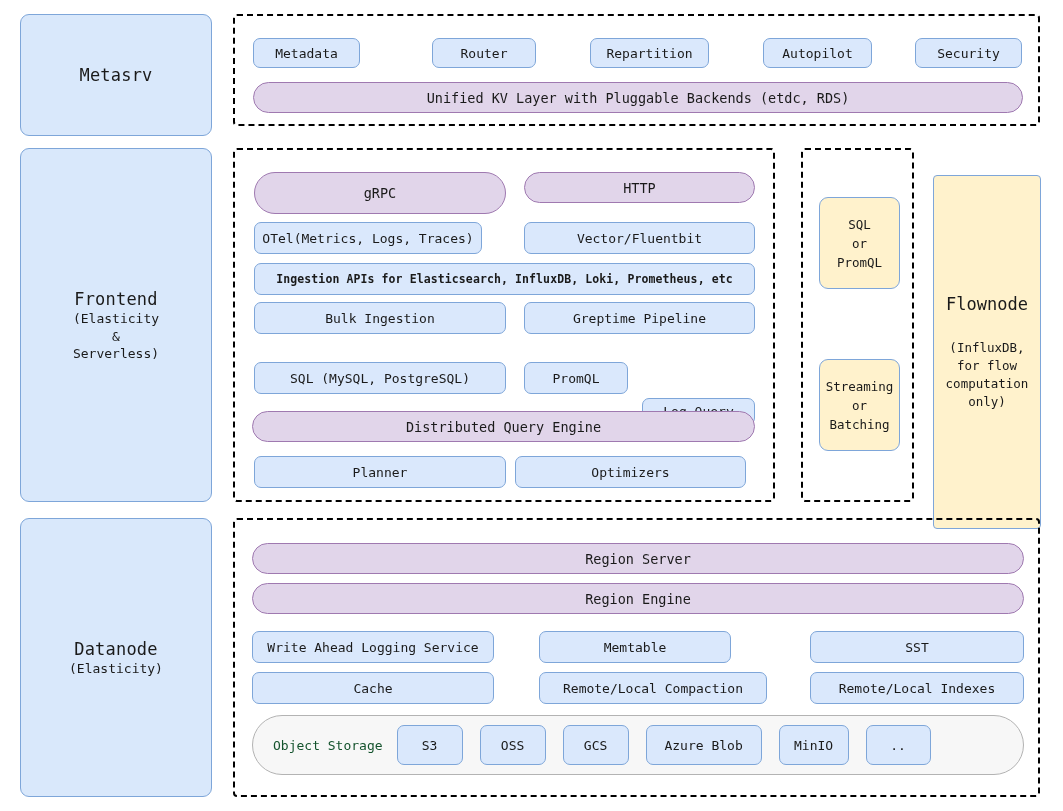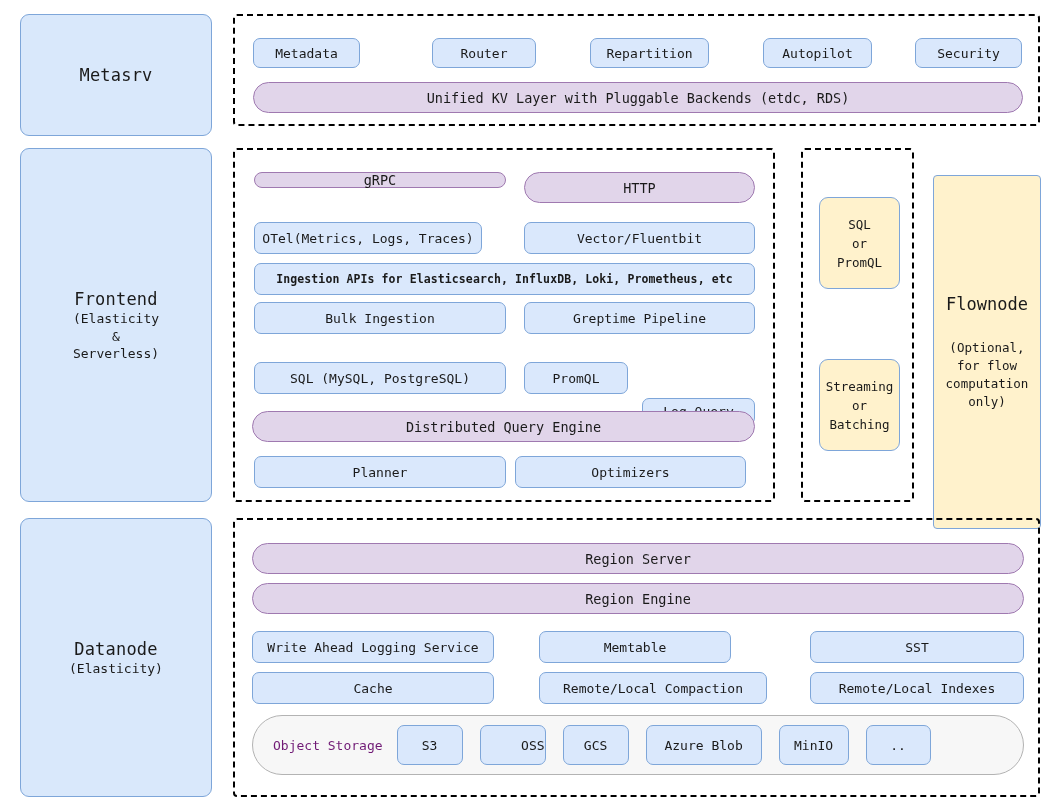--- a/index.html
+++ b/index.html
@@ -100,21 +100,21 @@
   
   .storagepill {
     background: #f7f7f7;
     border: 1px solid #b3b3b3;
     border-radius: 34px;
     display: flex;
     align-items: center;
   }
   .storagepill .storage-label {
     font-size: 13px;
-    color: #701a75;
+    color: #14532d;
     margin-left: 20px;
     margin-right: 14px;
     white-space: nowrap;
   }
   .storagepill .chips {
     display: flex;
     align-items: center;
     gap: 17px;
   }
   .storagepill .chip {
@@ -163,21 +163,21 @@
 
   <div class="abs nodecard flexcenter" style="left:20px; top:148px; width:192px; height:354px;">
     <span class="title">Frontend</span>
     <span class="sub">(Elasticity</span>
     <span class="sub">&amp;</span>
     <span class="sub">Serverless)</span>
   </div>
 
   <div class="abs dashgroup" style="left:233px; top:148px; width:542px; height:354px;">
 
-    <div class="abs purplepill flexcenter" style="left:19px; top:22px; width:252px; height:16px;">
+    <div class="abs purplepill flexcenter" style="left:19px; top:22px; width:252px; height:42px;">
       <span>gRPC</span>
     </div>
     <div class="abs purplepill flexcenter" style="left:289px; top:22px; width:231px; height:31px;">
       <span>HTTP</span>
     </div>
 
     <div class="abs bluebox flexcenter" style="left:19px; top:72px; width:228px; height:32px;">
       <span>OTel(Metrics, Logs, Traces)</span>
     </div>
     <div class="abs bluebox flexcenter" style="left:289px; top:72px; width:231px; height:32px;">
@@ -227,21 +227,21 @@
 
     <div class="abs yellowbox flexcenter" style="left:16px; top:209px; width:81px; height:92px;">
       <span>Streaming</span>
       <span>or</span>
       <span>Batching</span>
     </div>
   </div>
 
   <div class="abs yellowbox flownode flexcenter" style="left:933px; top:148px; width:108px; height:354px;">
     <span class="fn-title">Flownode</span>
-    <span class="fn-sub">(Optional,</span>
+    <span class="fn-sub">(InfluxDB,</span>
     <span class="fn-sub">for flow</span>
     <span class="fn-sub">computation</span>
     <span class="fn-sub">only)</span>
   </div>
 
   <div class="abs nodecard flexcenter" style="left:20px; top:518px; width:192px; height:279px;">
     <span class="title">Datanode</span>
     <span class="sub">(Elasticity)</span>
   </div>
 
@@ -273,21 +273,21 @@
     <div class="abs bluebox flexcenter" style="left:575px; top:152px; width:214px; height:32px;">
       <span>Remote/Local Indexes</span>
     </div>
 
     <div class="abs storagepill" style="left:17px; top:195px; width:772px; height:60px;">
       <span class="storage-label">Object Storage</span>
       <div class="chips">
         <div class="chip" style="width:64px;">
           <span>S3</span>
         </div>
-        <div class="chip" style="width:64px;justify-content:flex-end;">
+        <div class="chip" style="width:64px;">
           <span>OSS</span>
         </div>
         <div class="chip" style="width:64px;">
           <span>GCS</span>
         </div>
         <div class="chip" style="width:114px;">
           <span>Azure Blob</span>
         </div>
         <div class="chip" style="width:68px;">
           <span>MinIO</span>

